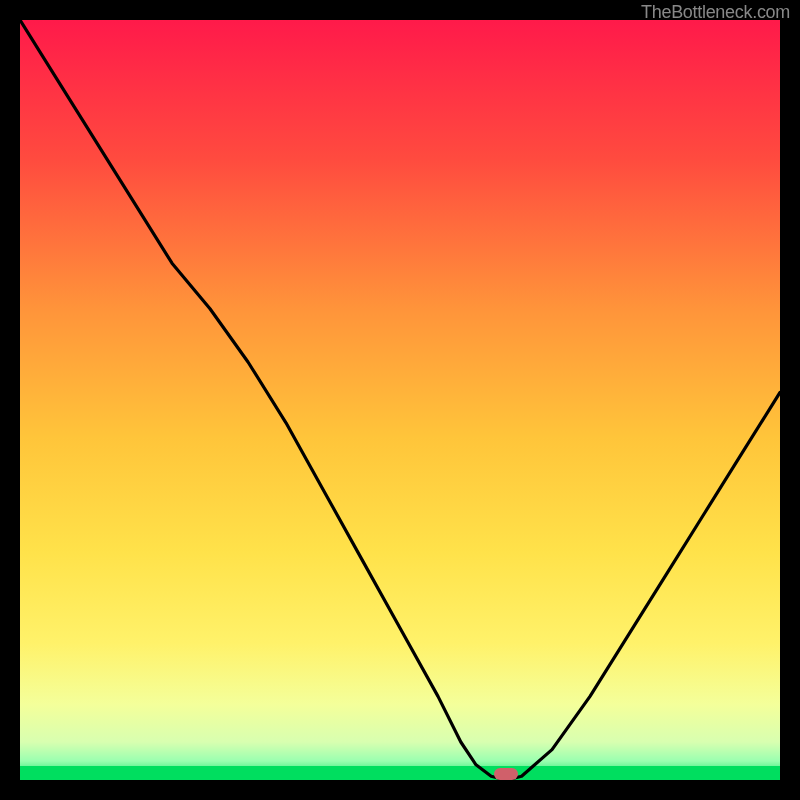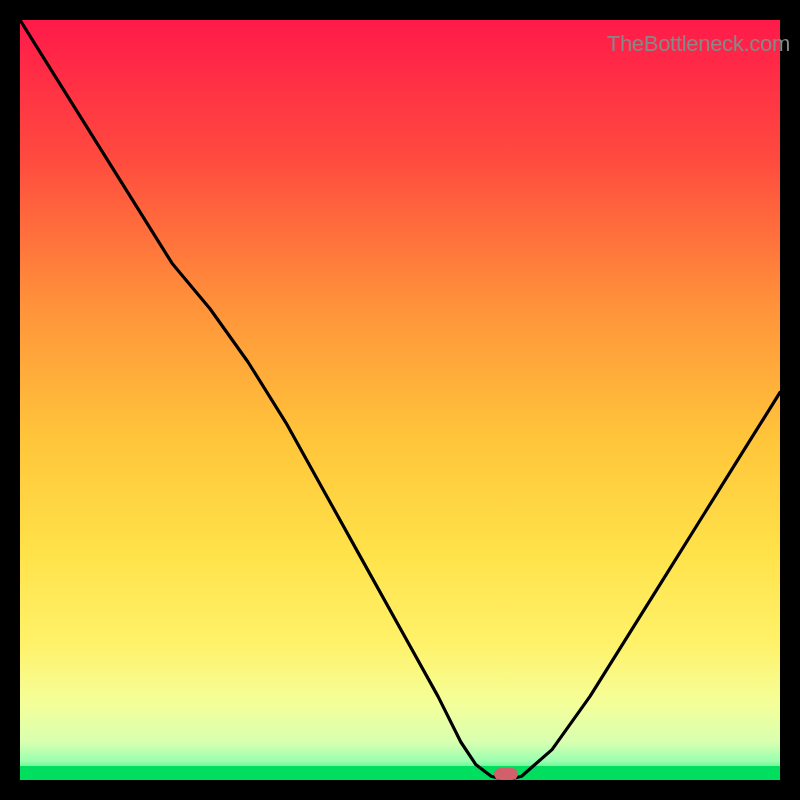--- a/index.html
+++ b/index.html
@@ -15,26 +15,25 @@
     position: relative;
     width: 800px;
     height: 800px;
     background: #000;
   }
   .watermark {
     position: absolute;
     top: 2px;
     right: 10px;
     color: #888;
-    font-size: 22px;
+    font-size: 18px;
     font-weight: 500;
     letter-spacing: -0.3px;
     z-index: 20;
     user-select: none;
-    margin-top: 29px;
   }
   .plot-area {
     position: absolute;
     left: 20px;
     top: 20px;
     width: 760px;
     height: 760px;
     overflow: hidden;
   }
   .gradient-bg {

